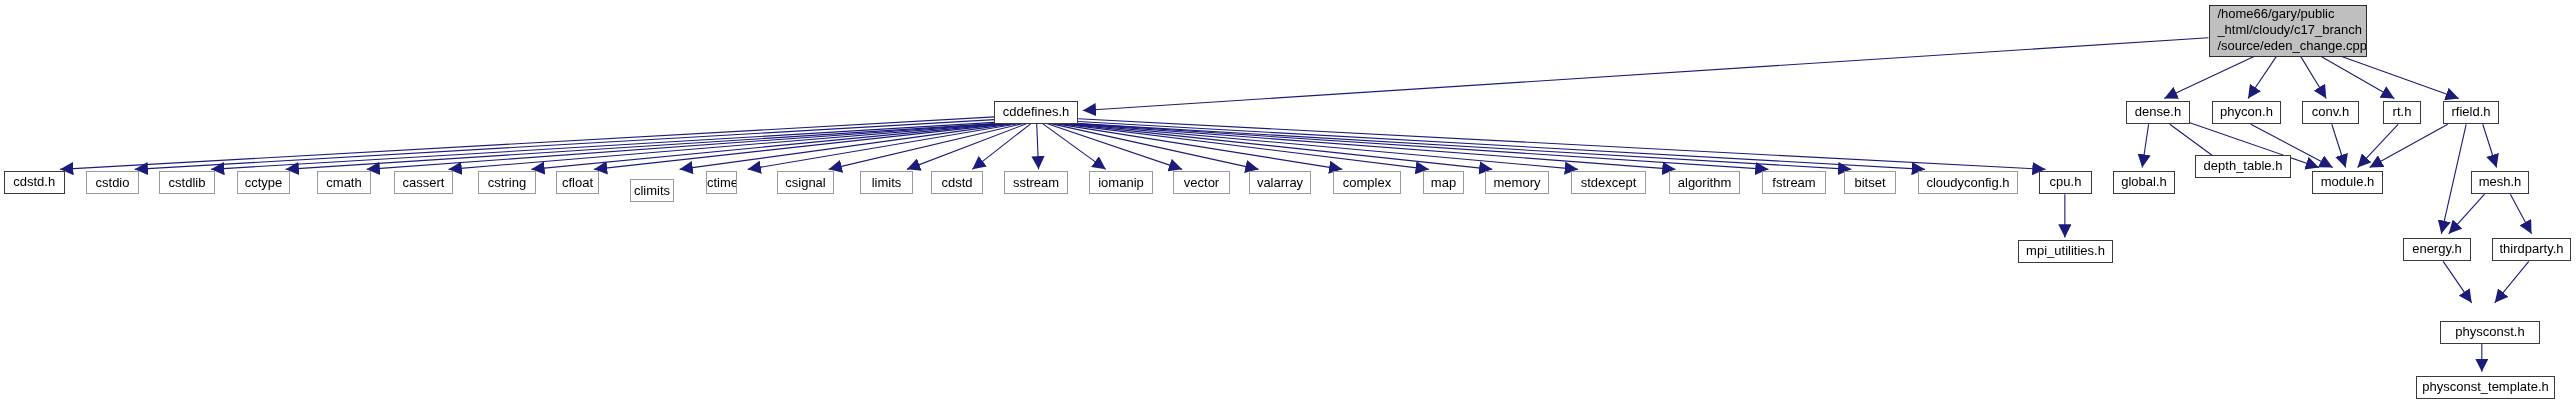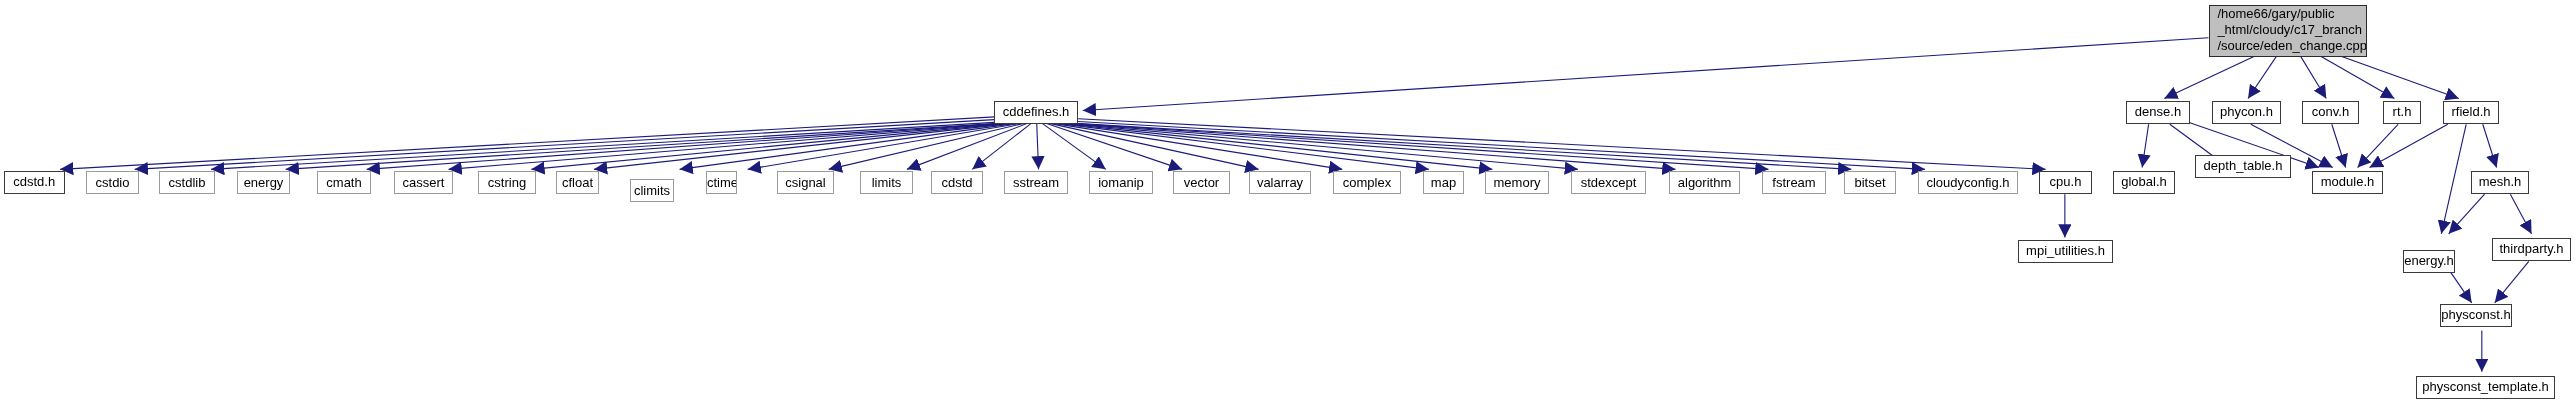--- a/index.html
+++ b/index.html
@@ -82,21 +82,21 @@
 
   <div class="node main" style="left:2209px;top:4.6px;width:158px">/home66/gary/public
 _html/cloudy/c17_branch
 /source/eden_change.cpp</div>
 
   <div class="node doc" style="left:994px;top:101px;width:84px">cddefines.h</div>
 
   <div class="node doc" style="left:3.7px;top:171px;width:61px">cdstd.h</div>
   <div class="node" style="left:86px;top:171px;width:53px">cstdio</div>
   <div class="node" style="left:159px;top:171px;width:56px">cstdlib</div>
-  <div class="node" style="left:237px;top:171px;width:53px">energy</div>
+  <div class="node" style="left:237px;top:171px;width:53px">cctype</div>
   <div class="node" style="left:317px;top:171px;width:54px">cmath</div>
   <div class="node" style="left:394px;top:171px;width:59px">cassert</div>
   <div class="node" style="left:478px;top:171px;width:58px">cstring</div>
   <div class="node" style="left:556px;top:171px;width:43px">cfloat</div>
   <div class="node" style="left:630px;top:179px;width:44px">climits</div>
   <div class="node" style="left:706px;top:171px;width:31px">ctime</div>
   <div class="node" style="left:777px;top:171px;width:57px">csignal</div>
   <div class="node" style="left:860px;top:171px;width:53px">limits</div>
   <div class="node" style="left:931px;top:171px;width:52px">cdstd</div>
   <div class="node" style="left:1004px;top:171px;width:64px">sstream</div>
@@ -117,19 +117,19 @@
   <div class="node doc" style="left:2312px;top:171px;width:71px">module.h</div>
   <div class="node doc" style="left:2471px;top:171px;width:58px">mesh.h</div>
 
   <div class="node doc" style="left:2126px;top:101px;width:64px">dense.h</div>
   <div class="node doc" style="left:2212px;top:101px;width:69px">phycon.h</div>
   <div class="node doc" style="left:2302px;top:101px;width:57px">conv.h</div>
   <div class="node doc" style="left:2383px;top:101px;width:38px">rt.h</div>
   <div class="node doc" style="left:2443px;top:101px;width:56px">rfield.h</div>
 
   <div class="node doc" style="left:2018px;top:240px;width:95px">mpi_utilities.h</div>
-  <div class="node doc" style="left:2403px;top:250px;width:52px">energy.h</div>
+  <div class="node doc" style="left:2403px;top:238px;width:68px">energy.h</div>
   <div class="node doc" style="left:2492px;top:238px;width:79px">thirdparty.h</div>
-  <div class="node doc" style="left:2440px;top:304px;width:72px">physconst.h</div>
+  <div class="node doc" style="left:2440px;top:321px;width:100px">physconst.h</div>
   <div class="node doc" style="left:2416px;top:376px;width:139px">physconst_template.h</div>
 
 </div>
 
 
 </body></html>

